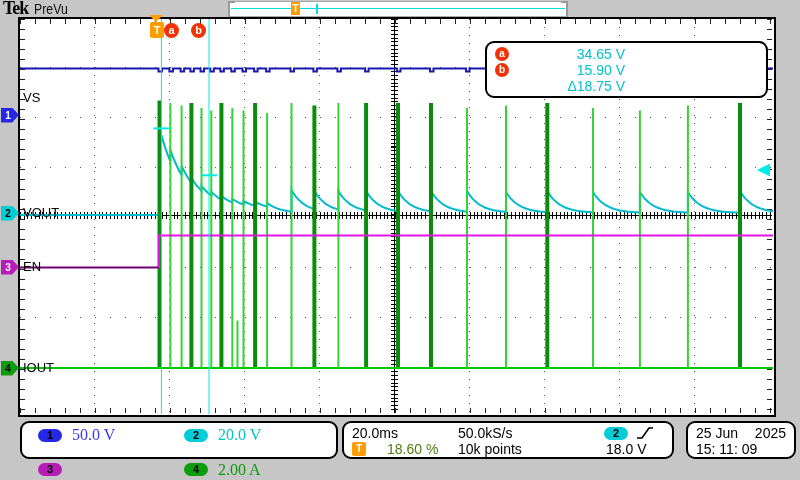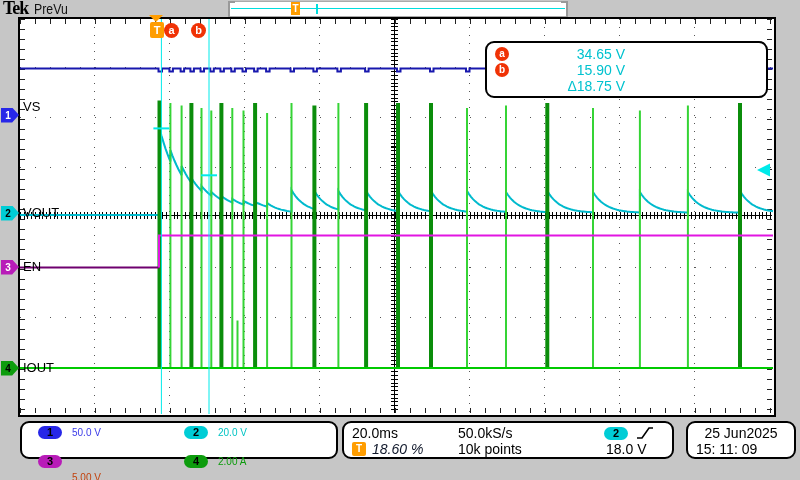--- a/index.html
+++ b/index.html
@@ -31,27 +31,27 @@
   
   #readout{left:485px;top:41px;width:283px;height:57px;background:#fff;border:2px solid #000;border-radius:9px;padding:3px 10px 3px 8px;box-sizing:border-box;display:flex;flex-direction:column;justify-content:space-between;}
   #readout .row{display:grid;grid-template-columns:26px 104px 1fr;align-items:center;height:16px;}
   #readout .cbadge{width:14px;height:14px;border-radius:50%;background:#f03205;color:#fff;font-weight:bold;font-size:10px;text-align:center;line-height:14px;}
   #readout .t,#readout .v{font-size:14px;color:#00c2cf;text-align:right;white-space:pre;}
   
   .bbox{top:421px;height:38px;background:#fff;border:2px solid #000;border-radius:9px;box-sizing:border-box;}
   #chbox{left:20px;width:318px;display:grid;grid-template-columns:1fr 1fr;grid-template-rows:1fr 1fr;padding:3px 6px 3px 16px;}
   #chbox .cell{display:flex;align-items:center;gap:10px;}
   .oval{width:24px;height:13px;border-radius:7px;font-size:11px;font-weight:bold;text-align:center;line-height:13px;flex:none;}
-  #chbox .scale{font-size:10px;white-space:pre;}
+  #chbox .scale{font-size:16px;white-space:pre;font-family:Liberation Serif, serif;}
   #hbox{left:342px;width:332px;display:grid;grid-template-columns:106px 132px 1fr;grid-template-rows:1fr 1fr;padding:2px 6px 2px 8px;font-size:14px;color:#000;}
   #hbox .c{display:flex;align-items:center;}
-  #trigpct{color:#0f172a;margin-left:6px;font-style:italic;}
+  #trigpct{color:#4d7c0f;margin-left:21px;}
   #tsq{width:14px;height:14px;background:#ff9d00;border-radius:2px;color:#fff;font-weight:bold;font-size:10px;text-align:center;line-height:14px;flex:none;}
   #dtbox{left:686px;width:110px;padding:2px 8px;font-size:14px;color:#000;display:flex;flex-direction:column;justify-content:space-evenly;}
-  #dtbox .r1{display:flex;justify-content:center;}
+  #dtbox .r1{display:flex;justify-content:space-between;}
   .wsp{white-space:pre;}
 </style>
 </head>
 <body>
 
 <div class="abs" id="logo">
   <span class="tek">Tek</span>
   <span class="mode">PreVu</span>
 </div>
 <div class="abs" id="recordbar">
@@ -122,21 +122,21 @@
     <path d="M209.0,19V414" fill="none" stroke="#00eaea" stroke-width="1"></path>
     <path d="M153.4,128.4H169.4" fill="none" stroke="#00eaea" stroke-width="2"></path>
     <path d="M201.0,175.3H217.0" fill="none" stroke="#00eaea" stroke-width="2"></path>
     <polygon points="757,170 770,163.5 770,176.5" fill="#00eaea"></polygon>
   </svg>
 
 <div class="abs chbadge" id="m1" style="top: 107.5px; background: rgb(39, 39, 232); color: rgb(255, 255, 255);">1</div>
 <div class="abs chbadge" id="m2" style="top: 205.5px; background: rgb(0, 205, 214); color: rgb(0, 0, 0);">2</div>
 <div class="abs chbadge" id="m3" style="top: 259.5px; background: rgb(184, 28, 184); color: rgb(255, 255, 255);">3</div>
 <div class="abs chbadge" id="m4" style="top: 360.5px; background: rgb(13, 156, 13); color: rgb(0, 0, 0);">4</div>
-<div class="abs chlabel" style="top:99px">VS</div>
+<div class="abs chlabel" style="top:90px">VS</div>
 <div class="abs chlabel" style="top:205px">VOUT</div>
 <div class="abs chlabel" style="top:259px">EN</div>
 <div class="abs chlabel" style="top:360px">IOUT</div>
 
 <div class="abs flag"></div>
 <div class="abs tbadge">T</div>
 <div class="abs curbadge" style="left:164px">a</div>
 <div class="abs curbadge" style="left:191px">b</div>
 
 <div class="abs" id="readout">

